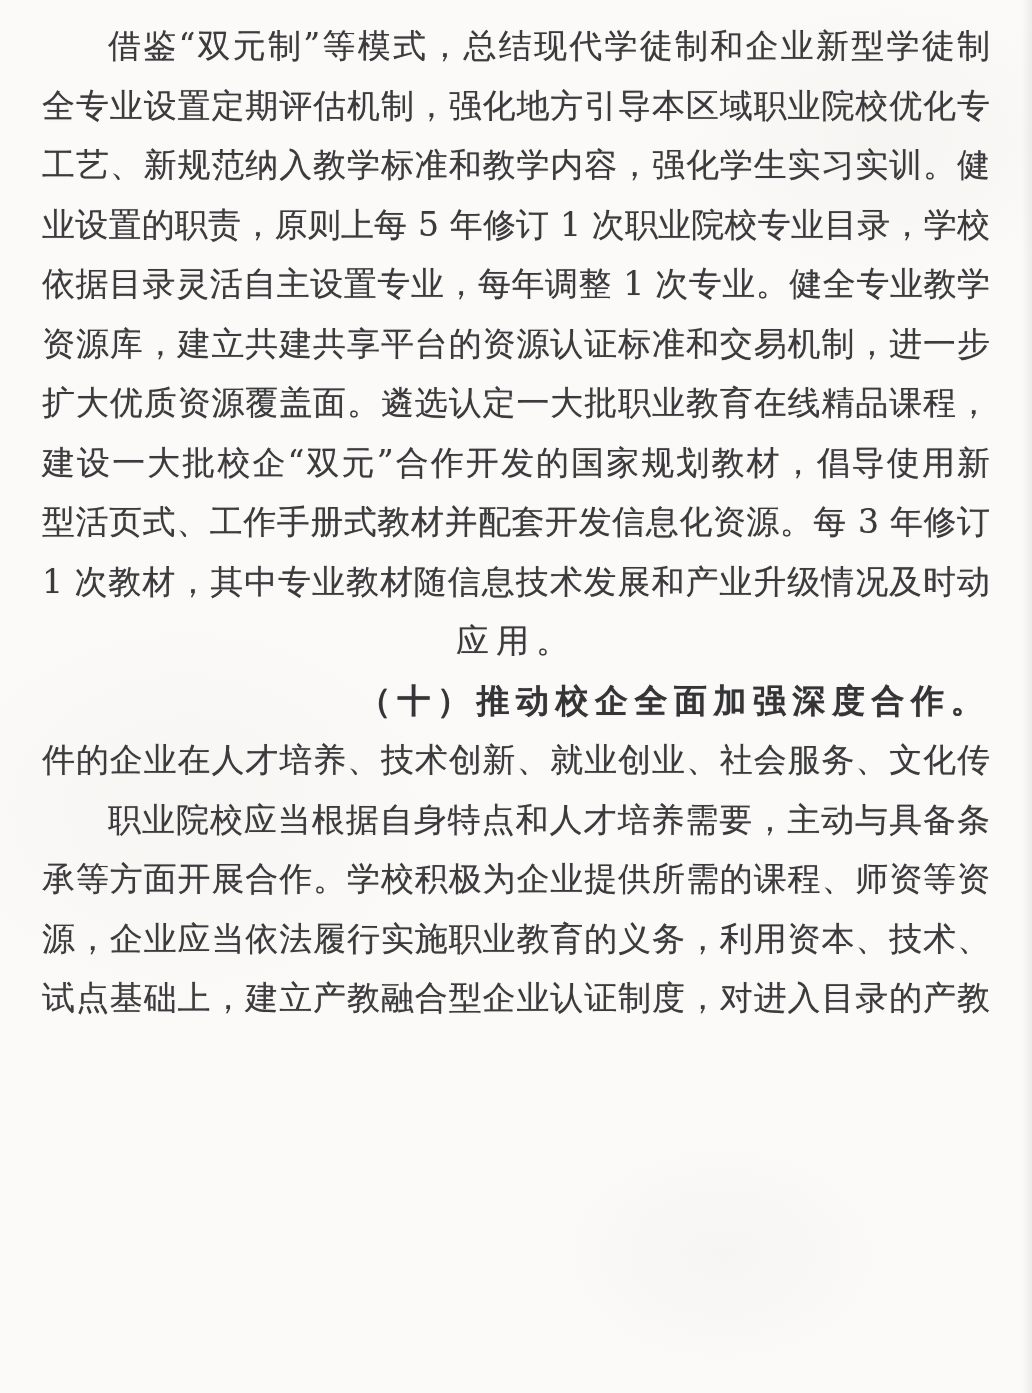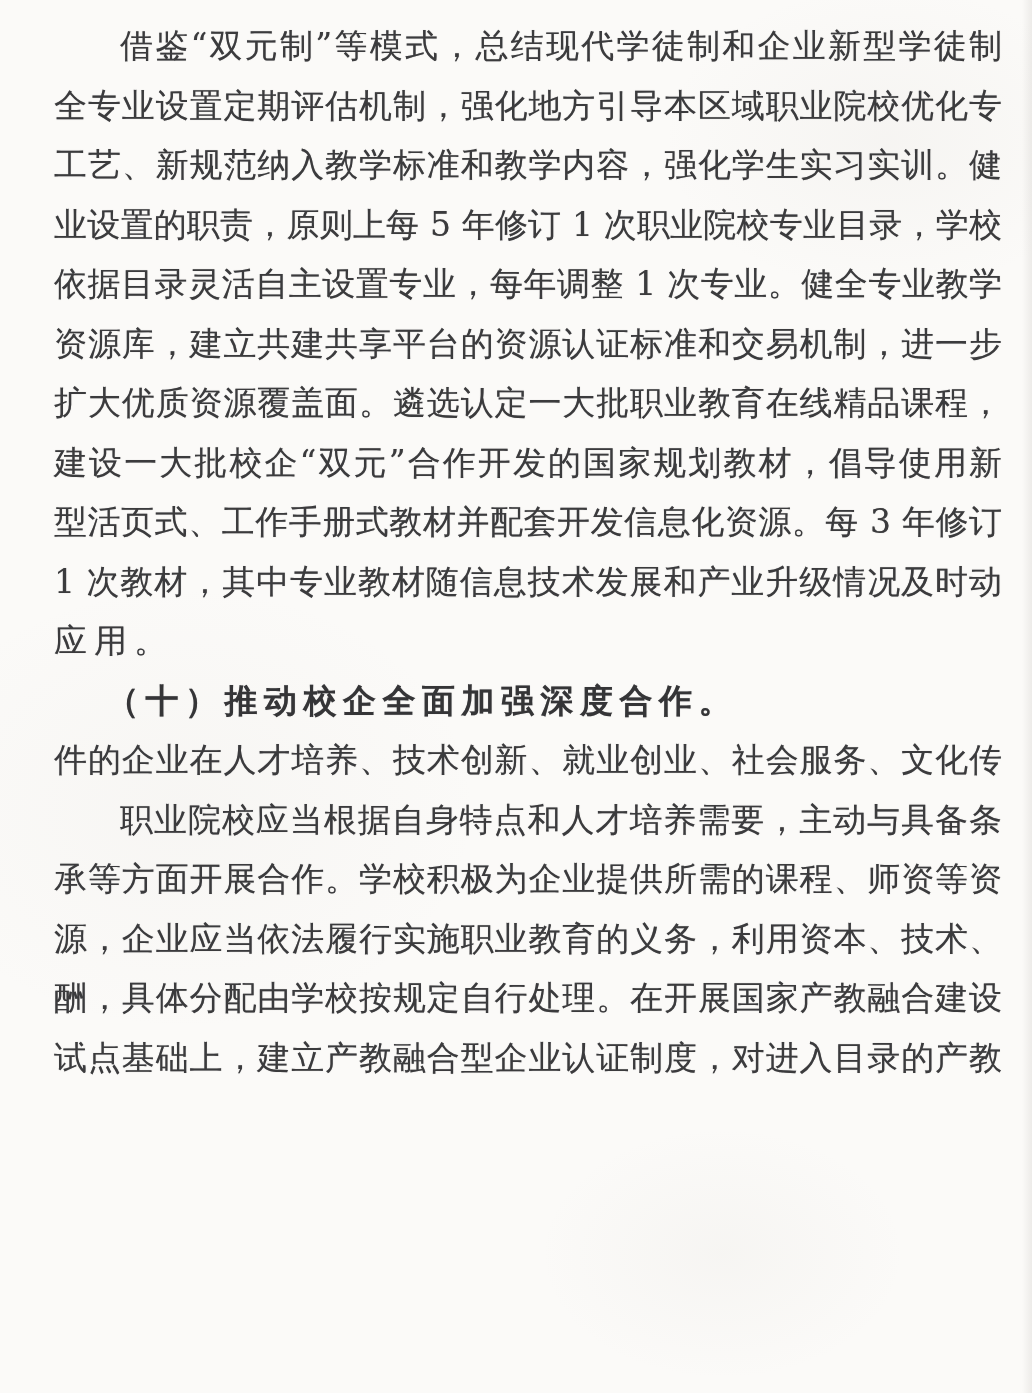--- a/index.html
+++ b/index.html
@@ -24,44 +24,44 @@
   .page::after {
     content: "";
     position: absolute;
     top: 0; right: 0; bottom: 0;
     width: 10px;
     background: linear-gradient(to right, rgba(150,145,140,0), rgba(150,145,140,0.14));
     pointer-events: none;
   }
   .doc-body {
     position: absolute;
-    left: 54px;
+    left: 42px;
     top: 16px;
     width: 948px;
     color: var(--ink, #3b3b3d);
     font-size: 33px;
     line-height: 59.5px;
     text-shadow: 0 0 0.7px rgba(70,70,72,0.55);
   }
   .line {
     height: 59.5px;
     text-align: justify;
     text-align-last: justify;
   }
   .line.indent {
     text-indent: 66px;
   }
   .line.plain {
-    text-align: left;
+    text-align: center;
     text-align-last: auto;
     letter-spacing: 7px;
   }
   .line.heading {
     font-weight: 700;
-    text-align: left;
+    text-align: right;
     text-align-last: auto;
     letter-spacing: 6.5px;
     text-indent: 52px;
     color: var(--ink-heading, #353537);
   }
 </style>
 </head>
 <body>
 
 <div class="page">
@@ -75,16 +75,15 @@
       <div class="line body">扩大优质资源覆盖面。遴选认定一大批职业教育在线精品课程，</div>
       <div class="line body">建设一大批校企“双元”合作开发的国家规划教材，倡导使用新</div>
       <div class="line body">型活页式、工作手册式教材并配套开发信息化资源。每 3 年修订</div>
       <div class="line body">1 次教材，其中专业教材随信息技术发展和产业升级情况及时动</div>
       <div class="line plain">应用。</div>
       <div class="line heading">（十）推动校企全面加强深度合作。</div>
       <div class="line body">件的企业在人才培养、技术创新、就业创业、社会服务、文化传</div>
       <div class="line indent">职业院校应当根据自身特点和人才培养需要，主动与具备条</div>
       <div class="line body">承等方面开展合作。学校积极为企业提供所需的课程、师资等资</div>
       <div class="line body">源，企业应当依法履行实施职业教育的义务，利用资本、技术、</div>
-      <div class="line body">酬，具体分配由学校按规定自行处理。在开展国家产教融合建设</div>
       <div class="line body">试点基础上，建立产教融合型企业认证制度，对进入目录的产教</div>
     </div>
 </div>
 
 </body></html>

